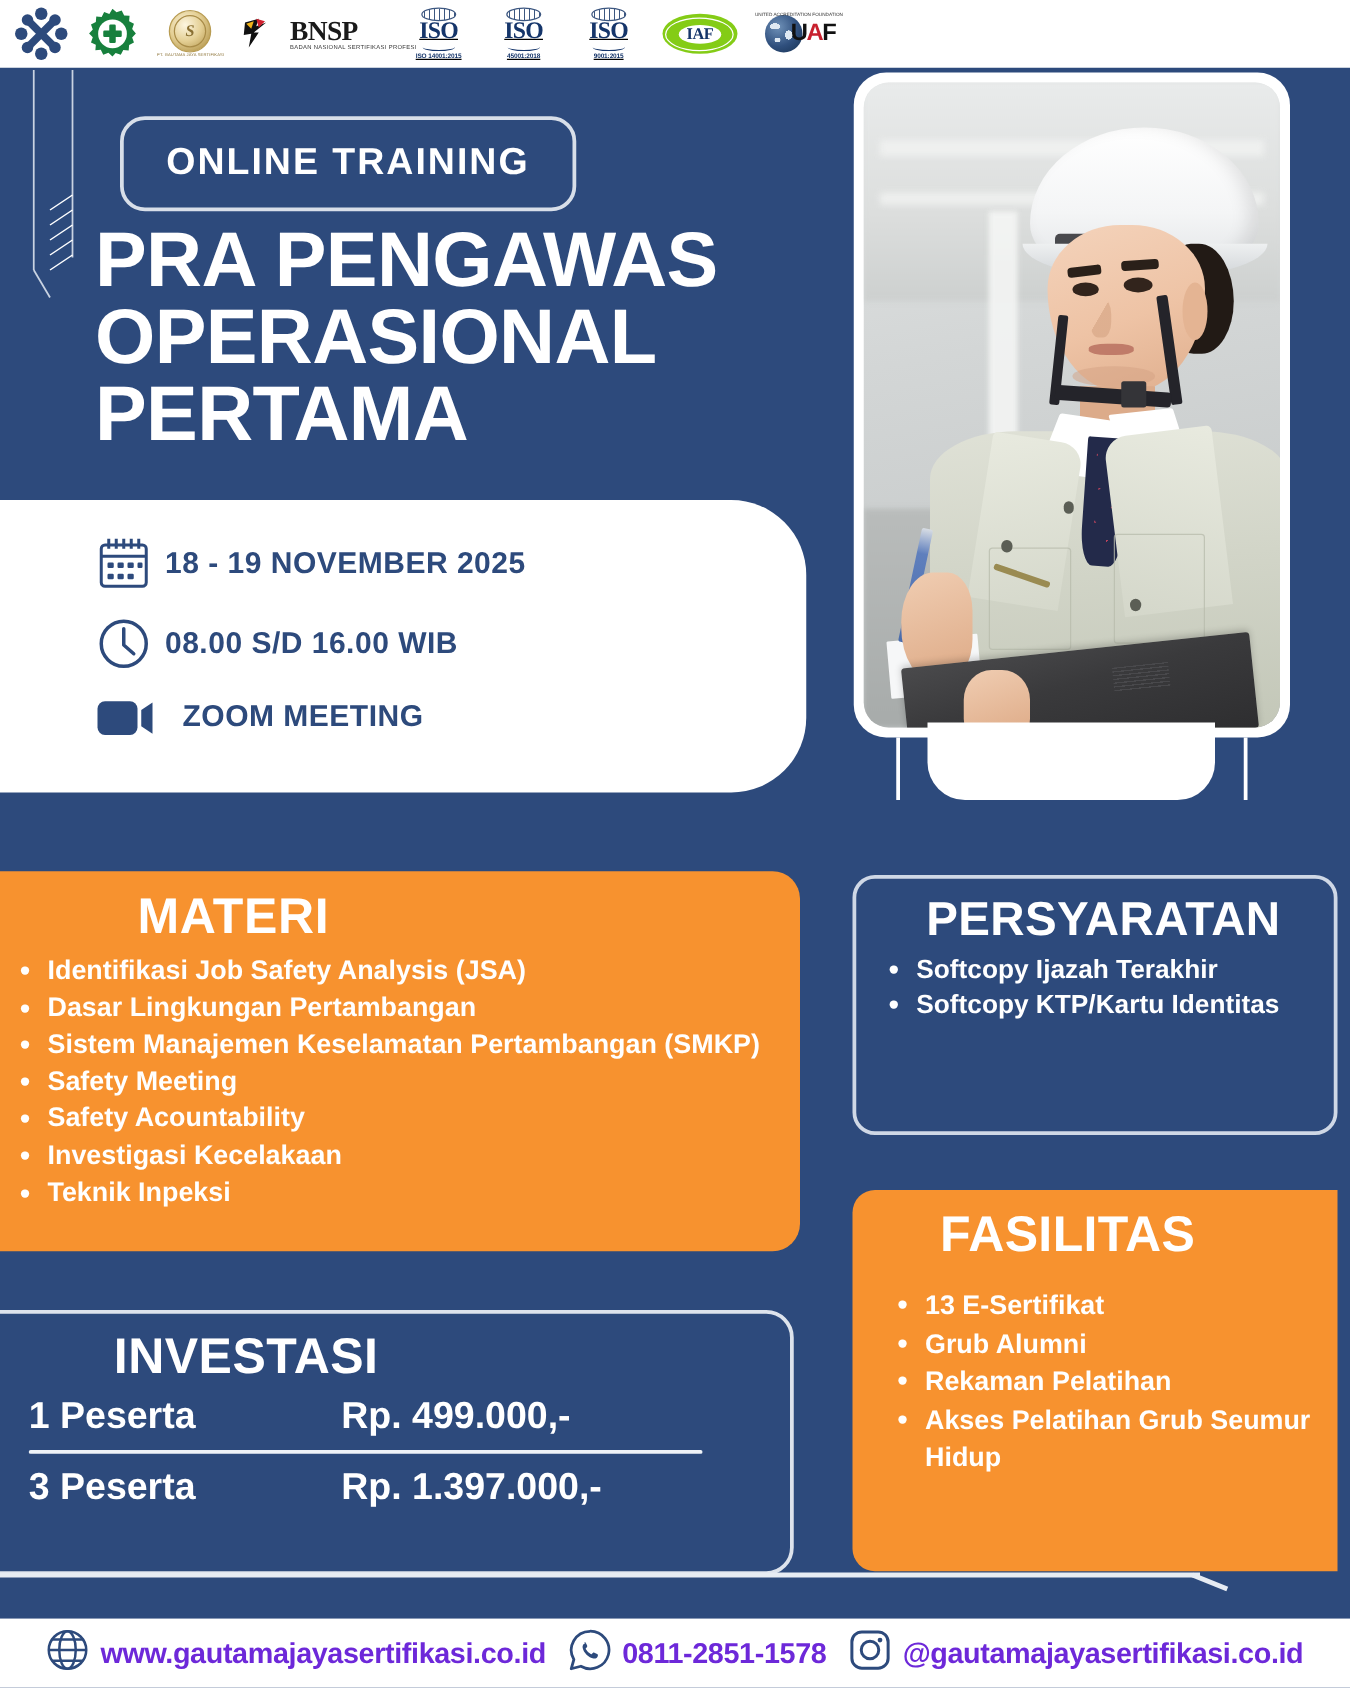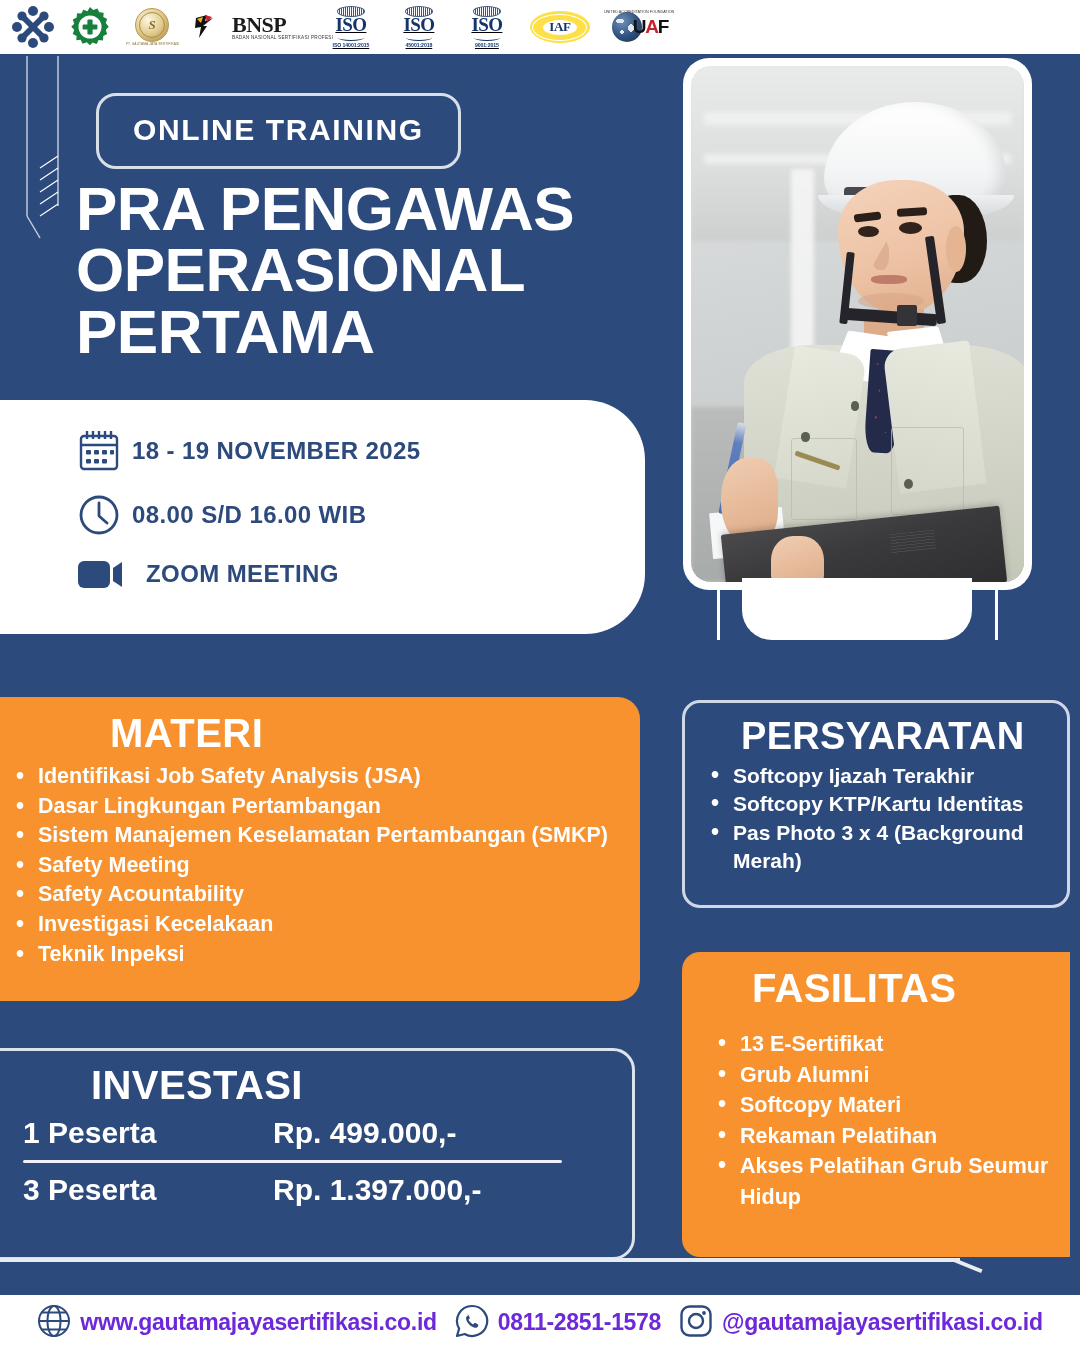--- a/index.html
+++ b/index.html
@@ -62,21 +62,21 @@
   .iso-word { font-family:"Liberation Serif", serif; font-weight:bold; font-size:19px; color:#15356a; letter-spacing:-.6px; margin-top:7px; }
   .iso-arc {
     width:26px; height:7px; border-bottom:1.2px solid #15356a; border-radius:50%;
     margin-top:-2px;
   }
   .iso-code { font-size:5.2px; font-weight:bold; color:#15356a; margin-top:1px; letter-spacing:-.1px; white-space:nowrap; }
 
   .logo-iaf { width:64px; height:34px; display:flex; align-items:center; justify-content:center; }
   .iaf-oval {
     width:60px; height:32px; border-radius:50%;
-    background:#fde047; display:flex; align-items:center; justify-content:center;
+    background:#84cc16; display:flex; align-items:center; justify-content:center;
     position:relative;
   }
   .iaf-oval::before {
     content:""; position:absolute; inset:2.5px; border-radius:50%; border:1.2px solid #ffffff;
   }
   .iaf-oval::after {
     content:""; position:absolute; width:34px; height:15px; border-radius:50%;
     background:#ffffff;
   }
   .iaf-label { position:relative; z-index:3; font-family:"Liberation Serif", serif; font-weight:bold; font-size:13px; color:#15356a; letter-spacing:-.3px; }
@@ -573,30 +573,28 @@
       <li>Investigasi Kecelakaan</li>
       <li>Teknik Inpeksi</li>
     </ul>
   </div>
 
   <div class="syarat">
     <div class="syarat-h">PERSYARATAN</div>
     <ul>
       <li>Softcopy Ijazah Terakhir</li>
       <li>Softcopy KTP/Kartu Identitas</li>
-      <li>Pas Photo 3 x 4 (Background Merah)</li>
     </ul>
   </div>
 
   <div class="fasilitas">
     <div class="fasilitas-h">FASILITAS</div>
     <ul>
       <li>13 E-Sertifikat</li>
       <li>Grub Alumni</li>
-      <li>Softcopy Materi</li>
       <li>Rekaman Pelatihan</li>
       <li>Akses Pelatihan Grub Seumur Hidup</li>
     </ul>
   </div>
 
   <div class="investasi">
     <div class="inv-h">INVESTASI</div>
     <div class="inv-row">
       <span class="inv-label">1 Peserta</span>
       <span class="inv-price">Rp. 499.000,-</span>

